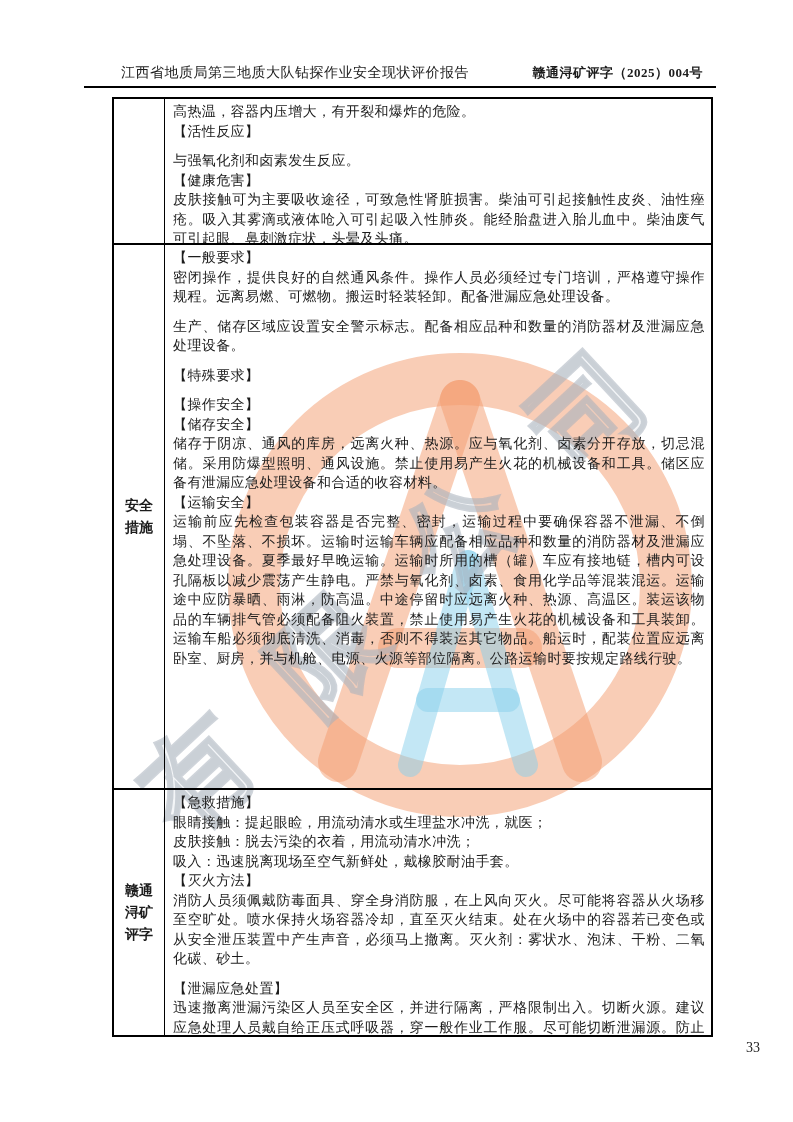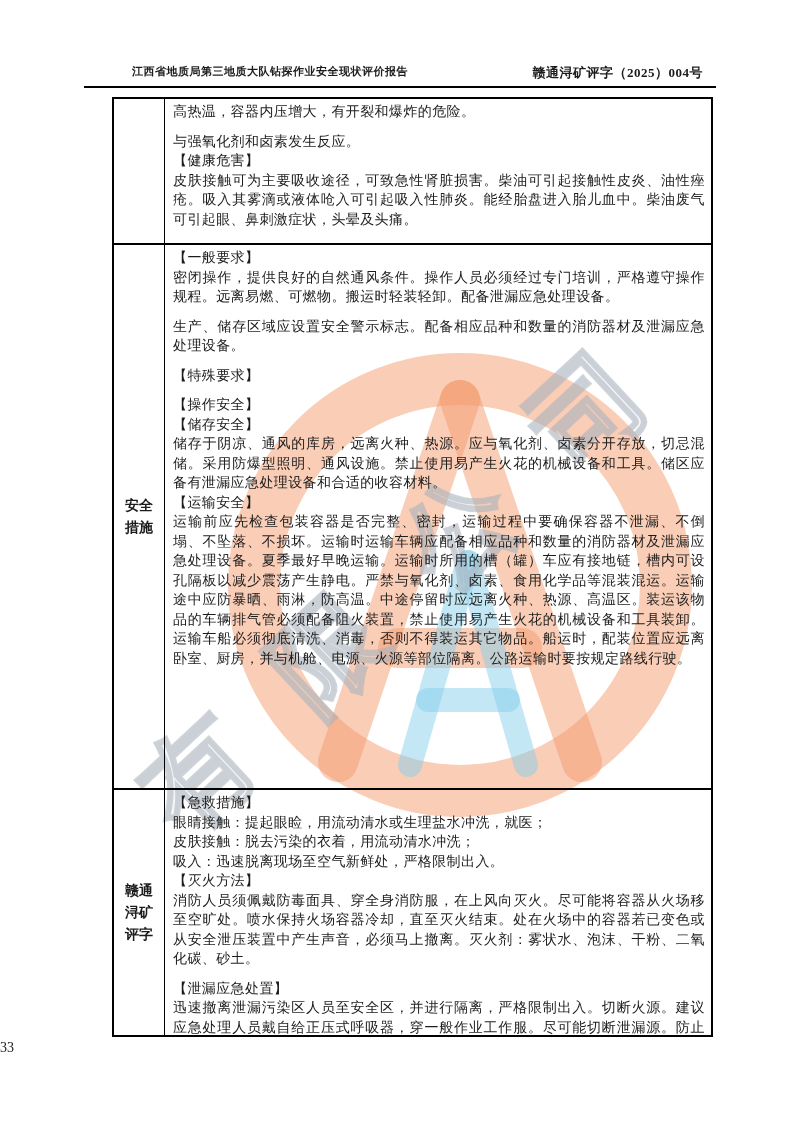--- a/index.html
+++ b/index.html
@@ -8,22 +8,22 @@
     background:#ffffff;
     font-family:"Liberation Serif","DejaVu Serif",serif;
     color:#1c1c1c;
     position:relative;
     overflow:hidden;
   }
   .page { position:absolute; inset:0; background:#fff; }
 
   
   .header-left {
-    position:absolute; top:64px; left:132px;
-    font-size:11px; font-weight:bold; letter-spacing:0.5px;
+    position:absolute; top:64px; left:121px;
+    font-size:14px; font-weight:normal; letter-spacing:0.5px;
     white-space:nowrap;
   }
   .header-right {
     position:absolute; top:64px; right:90px;
     font-size:13px; font-weight:bold; letter-spacing:0.5px;
     white-space:nowrap;
   }
   .header-rule {
     position:absolute; top:86px; left:84px; width:632px; height:0;
     border-top:2px solid #000;
@@ -73,21 +73,21 @@
     text-align:justify;
     word-break:break-all;
     background:transparent;
   }
   .blk { margin:0; }
   .gap { margin-top:10px; }
 
   
   .footer-page {
     position:absolute; top:1040px; left:0; width:760px;
-    text-align:left; font-size:14px;
+    text-align:right; font-size:14px;
   }
 </style>
 </head>
 <body>
 
 <div class="page">
 
   <div class="watermark-layer">
     <svg class="wm-svg" width="793" height="1122" viewBox="0 0 793 1122">
 
@@ -113,20 +113,21 @@
   <div class="header-rule"></div>
 
   <div class="doc-table">
 
     <div class="row row-1">
       <div class="label-cell">
         <div class="label-text"></div>
       </div>
       <div class="content-cell">
         <div class="blk">高热温，容器内压增大，有开裂和爆炸的危险。</div>
+        <div class="blk">【活性反应】</div>
         <div class="blk gap">与强氧化剂和卤素发生反应。</div>
         <div class="blk">【健康危害】</div>
         <div class="blk">皮肤接触可为主要吸收途径，可致急性肾脏损害。柴油可引起接触性皮炎、油性痤疮。吸入其雾滴或液体呛入可引起吸入性肺炎。能经胎盘进入胎儿血中。柴油废气可引起眼、鼻刺激症状，头晕及头痛。</div>
       </div>
     </div>
 
     <div class="row row-2">
       <div class="label-cell">
         <div class="label-text">安全措施</div>
       </div>
@@ -144,21 +145,21 @@
     </div>
 
     <div class="row row-3">
       <div class="label-cell">
         <div class="label-text">赣通浔矿评字</div>
       </div>
       <div class="content-cell">
         <div class="blk">【急救措施】</div>
         <div class="blk">眼睛接触：提起眼睑，用流动清水或生理盐水冲洗，就医；</div>
         <div class="blk">皮肤接触：脱去污染的衣着，用流动清水冲洗；</div>
-        <div class="blk">吸入：迅速脱离现场至空气新鲜处，严格限制出入。</div>
+        <div class="blk">吸入：迅速脱离现场至空气新鲜处，戴橡胶耐油手套。</div>
         <div class="blk">【灭火方法】</div>
         <div class="blk">消防人员须佩戴防毒面具、穿全身消防服，在上风向灭火。尽可能将容器从火场移至空旷处。喷水保持火场容器冷却，直至灭火结束。处在火场中的容器若已变色或从安全泄压装置中产生声音，必须马上撤离。灭火剂：雾状水、泡沫、干粉、二氧化碳、砂土。</div>
         <div class="blk gap">【泄漏应急处置】</div>
         <div class="blk">迅速撤离泄漏污染区人员至安全区，并进行隔离，严格限制出入。切断火源。建议应急处理人员戴自给正压式呼吸器，穿一般作业工作服。尽可能切断泄漏源。防止流入</div>
       </div>
     </div>
 
   </div>
 
   <div class="footer-page">33</div>

